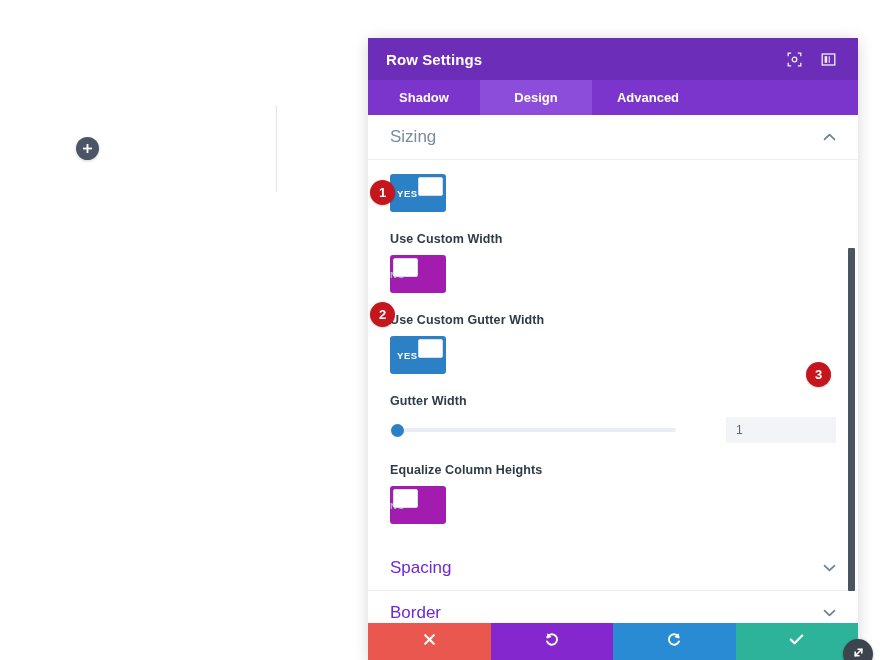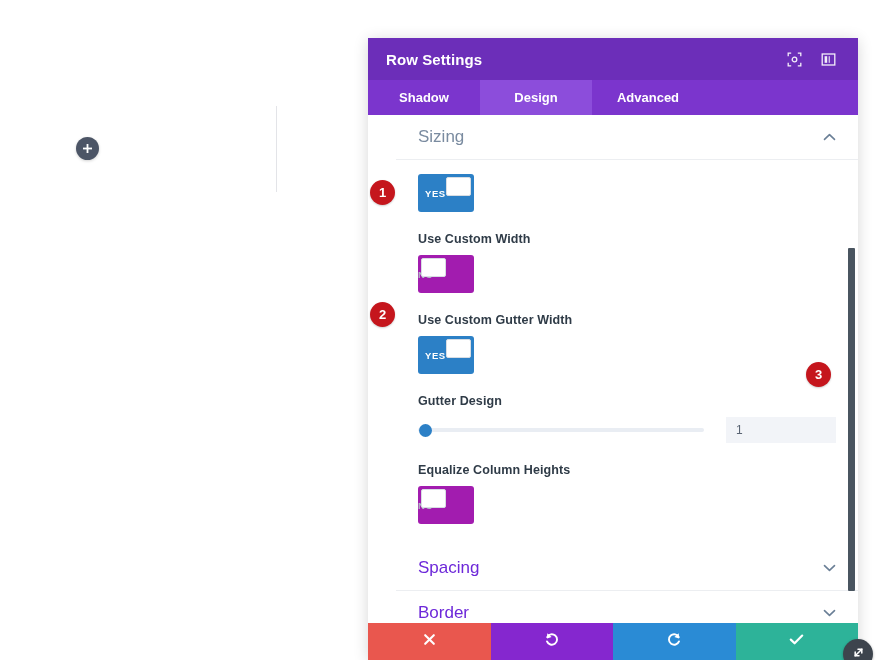--- a/index.html
+++ b/index.html
@@ -99,21 +99,20 @@
     min-width: 72px;
   }
   .tab.active { background: #8c4ddb; }
 
   
   .modal-body {
     flex: 1 1 auto;
     position: relative;
     background: #ffffff;
     overflow: hidden;
-    padding-left: 28px;
   }
 
   .section-header {
     height: 44px;
     display: flex;
     align-items: center;
     padding: 0 22px;
     border-bottom: 1px solid #eceef1;
   }
   .section-title {
@@ -374,21 +373,21 @@
           <div class="field-label">Use Custom Gutter Width</div>
           <div class="toggle-row">
             <div class="toggle on">
               <span class="toggle-text">YES</span>
               <span class="toggle-knob"></span>
             </div>
           </div>
         </div>
 
         <div class="field">
-          <div class="field-label">Gutter Design</div>
+          <div class="field-label">Gutter Width</div>
           <div class="slider-row">
             <div class="slider-wrap">
               <div class="slider-track"></div>
               <div class="slider-handle"></div>
             </div>
             <div class="slider-value">1</div>
           </div>
         </div>
 
         <div class="field">

